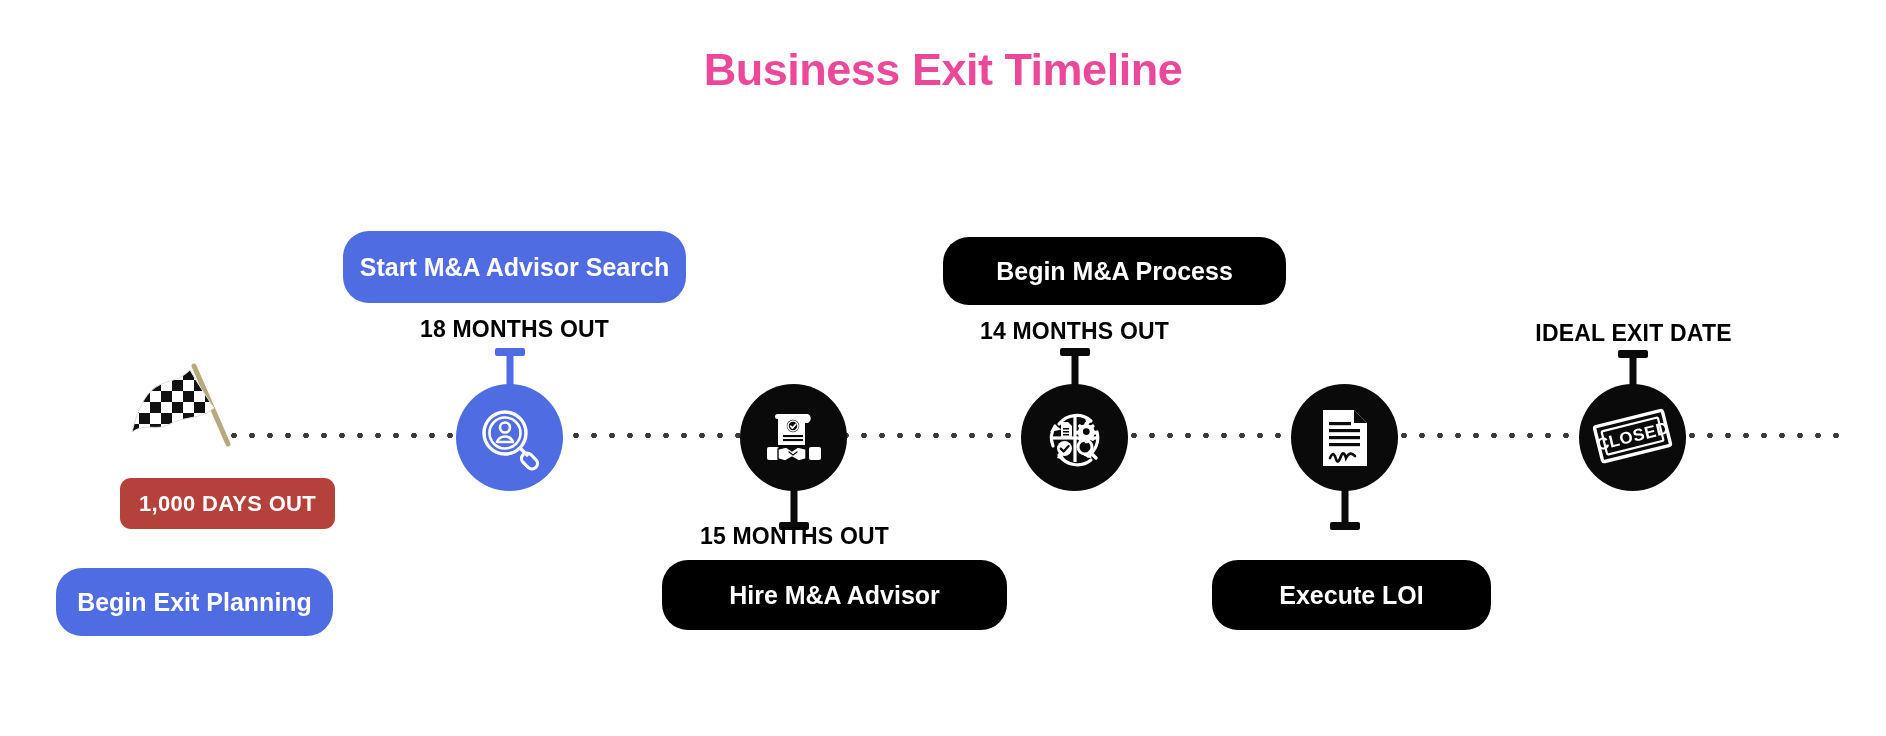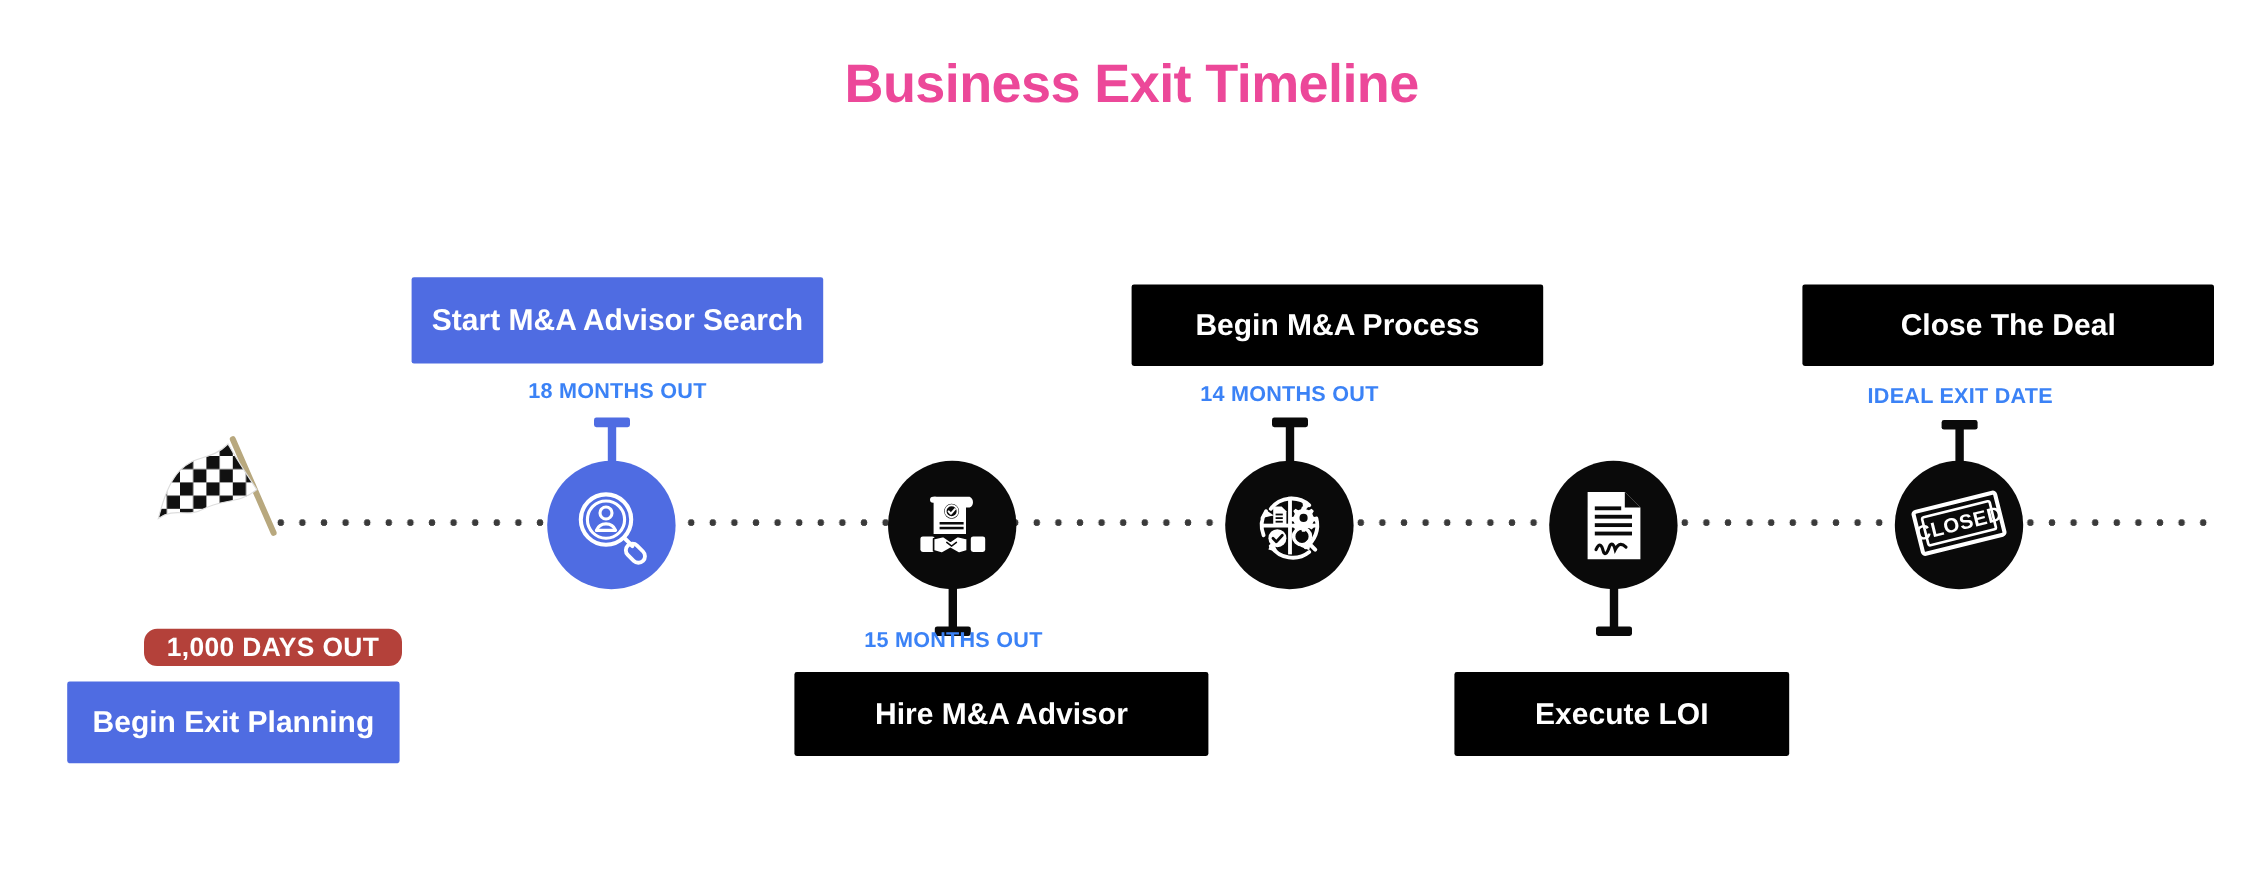--- a/index.html
+++ b/index.html
@@ -61,21 +61,21 @@
   .stem{position:absolute;z-index:2;}
   .stem .bar{position:absolute;left:50%;transform:translateX(-50%);width:7px;border-radius:1px;}
   .stem .cap{position:absolute;left:50%;transform:translateX(-50%);width:30px;height:8px;border-radius:2px;}
   .stem.black .bar,.stem.black .cap{background:#0a0a0a;}
   .stem.blue .bar,.stem.blue .cap{background:#4f6ce2;}
 
   
   .pill{
     position:absolute;
     box-sizing:border-box;
-    border-radius:2px;
+    border-radius:26px;
     display:flex;align-items:center;justify-content:center;
     color:#ffffff;
     font-weight:bold;
     font-size:25px;
     line-height:1.12;
     padding:6px 14px;
     z-index:4;
   }
   .pill.black{background:#000000;margin-left:40px;}
   .pill.blue{background:#4f6ce2;}
@@ -90,23 +90,23 @@
     font-weight:bold;
     font-size:22px;
     letter-spacing:0.3px;
     display:flex;align-items:center;justify-content:center;
     z-index:4;
   }
 
   
   .caption{
     position:absolute;
-    color:#3b82f6;
-    font-weight:bold;
-    font-size:18px;
+    color:#000000;
+    font-weight:bold;
+    font-size:23px;
     letter-spacing:0.2px;
     text-align:center;
     white-space:nowrap;
     z-index:4;
   }
 </style>
 </head>
 <body>
 
 <div id="stage">
@@ -124,21 +124,21 @@
           <rect x="11" y="11" width="11" height="11" fill="#111111"></rect>
         </pattern>
       </defs>
 
       <line x1="66" y1="8" x2="100" y2="86" stroke="#b8a87e" stroke-width="5" stroke-linecap="round"></line>
 
       <path d="M62 12 C 48 26, 36 20, 22 34 C 14 42, 8 58, 4 74 C 18 64, 28 74, 42 66 C 56 58, 72 62, 86 50 C 78 38, 70 26, 62 12 Z" fill="url(#chk)" stroke="#dddddd" stroke-width="1"></path>
     </svg>
   </div>
 
-  <div class="badge" style="left:120px;top:524px;width:215px;height:31px;">
+  <div class="badge" style="left:120px;top:478px;width:215px;height:51px;">
     <span>1,000 DAYS OUT</span>
   </div>
 
   <div class="pill blue" style="left:56px;top:568px;width:277px;height:68px;">
     <span>Begin Exit Planning</span>
   </div>
 
   <div class="pill blue" style="left:343px;top:231px;width:343px;height:72px;">
     <span>Start M&amp;A Advisor Search</span>
   </div>
@@ -242,23 +242,20 @@
     </svg>
   </div>
   <div class="stem black" style="left:1315px;top:486px;width:60px;height:44px;">
     <div class="bar" style="top:0;height:38px;"></div>
     <div class="cap" style="top:36px;"></div>
   </div>
   <div class="pill black" style="left:1172px;top:560px;width:279px;height:70px;">
     <span>Execute LOI</span>
   </div>
 
-  <div class="pill black" style="left:1462px;top:237px;width:343px;height:68px;">
-    <span>Close The Deal</span>
-  </div>
   <div class="caption" style="left:1462px;top:320px;width:343px;">
     <span>IDEAL EXIT DATE</span>
   </div>
   <div class="stem black" style="left:1603px;top:350px;width:60px;height:42px;">
     <div class="cap" style="top:0;"></div>
     <div class="bar" style="top:6px;height:36px;"></div>
   </div>
   <div class="node black" style="left:1579px;top:384px;">
     <svg width="82" height="60" viewBox="0 0 82 60">
       <g transform="rotate(-14 41 30)">

